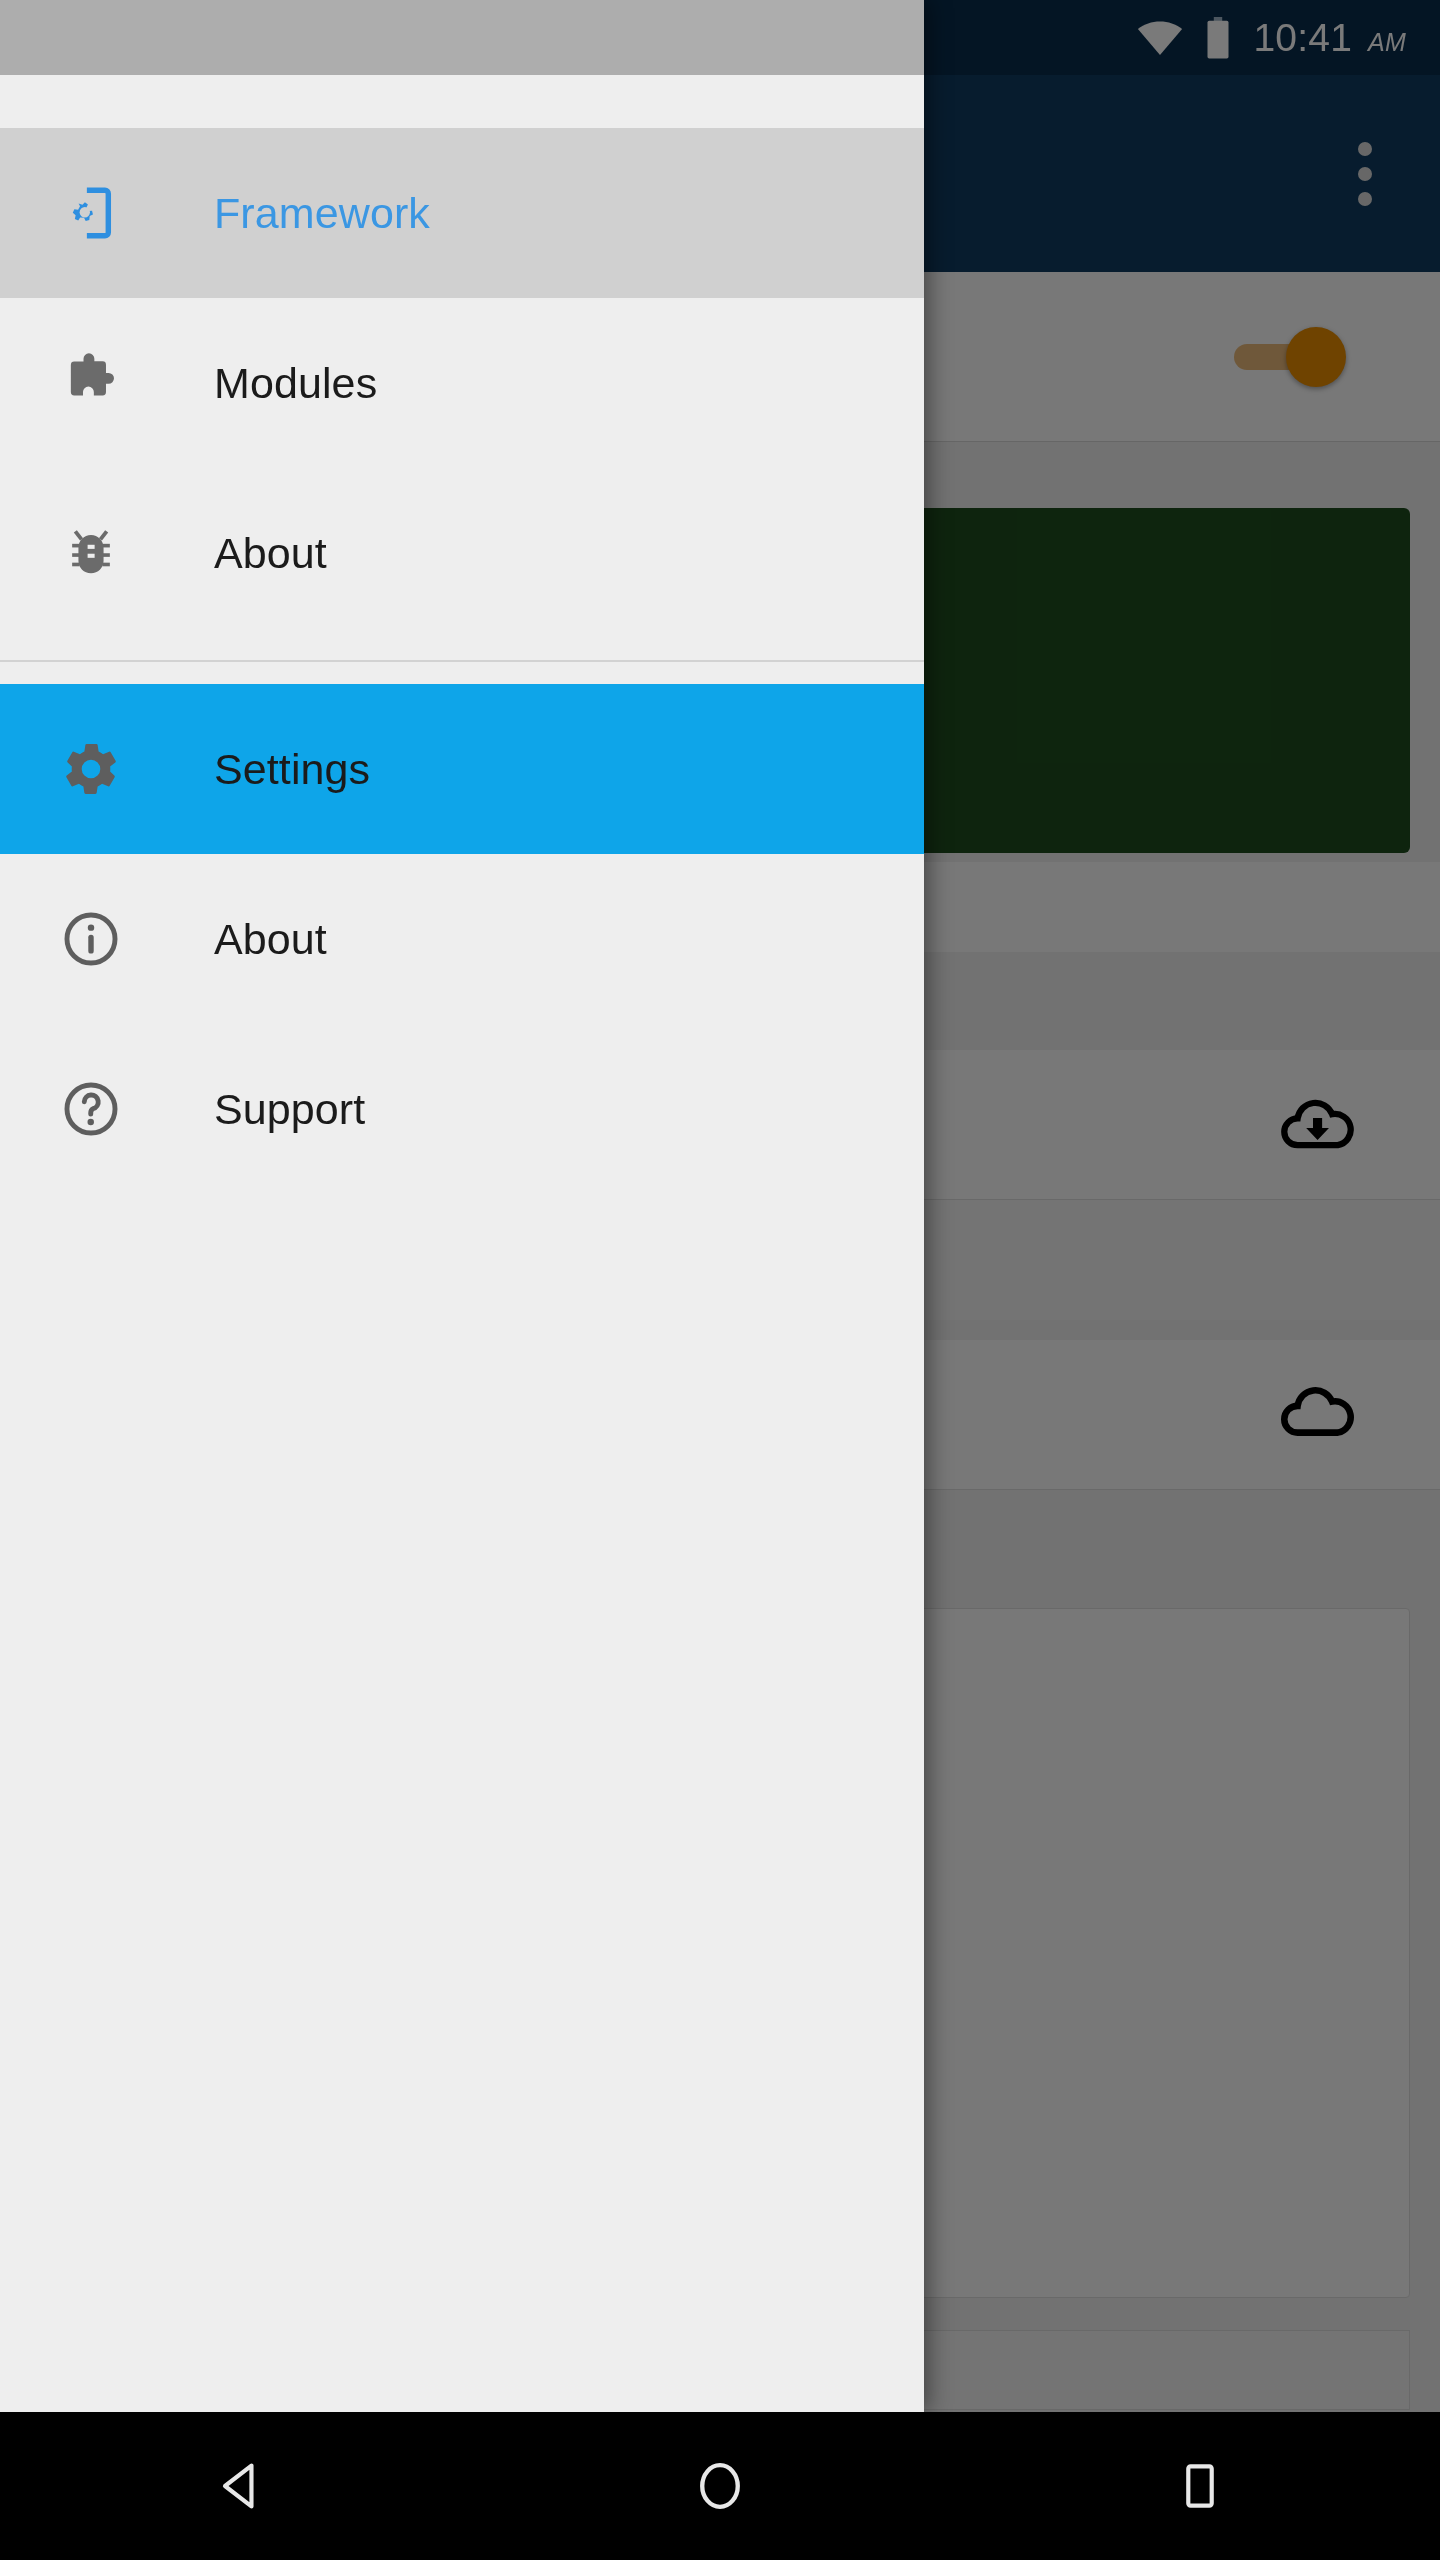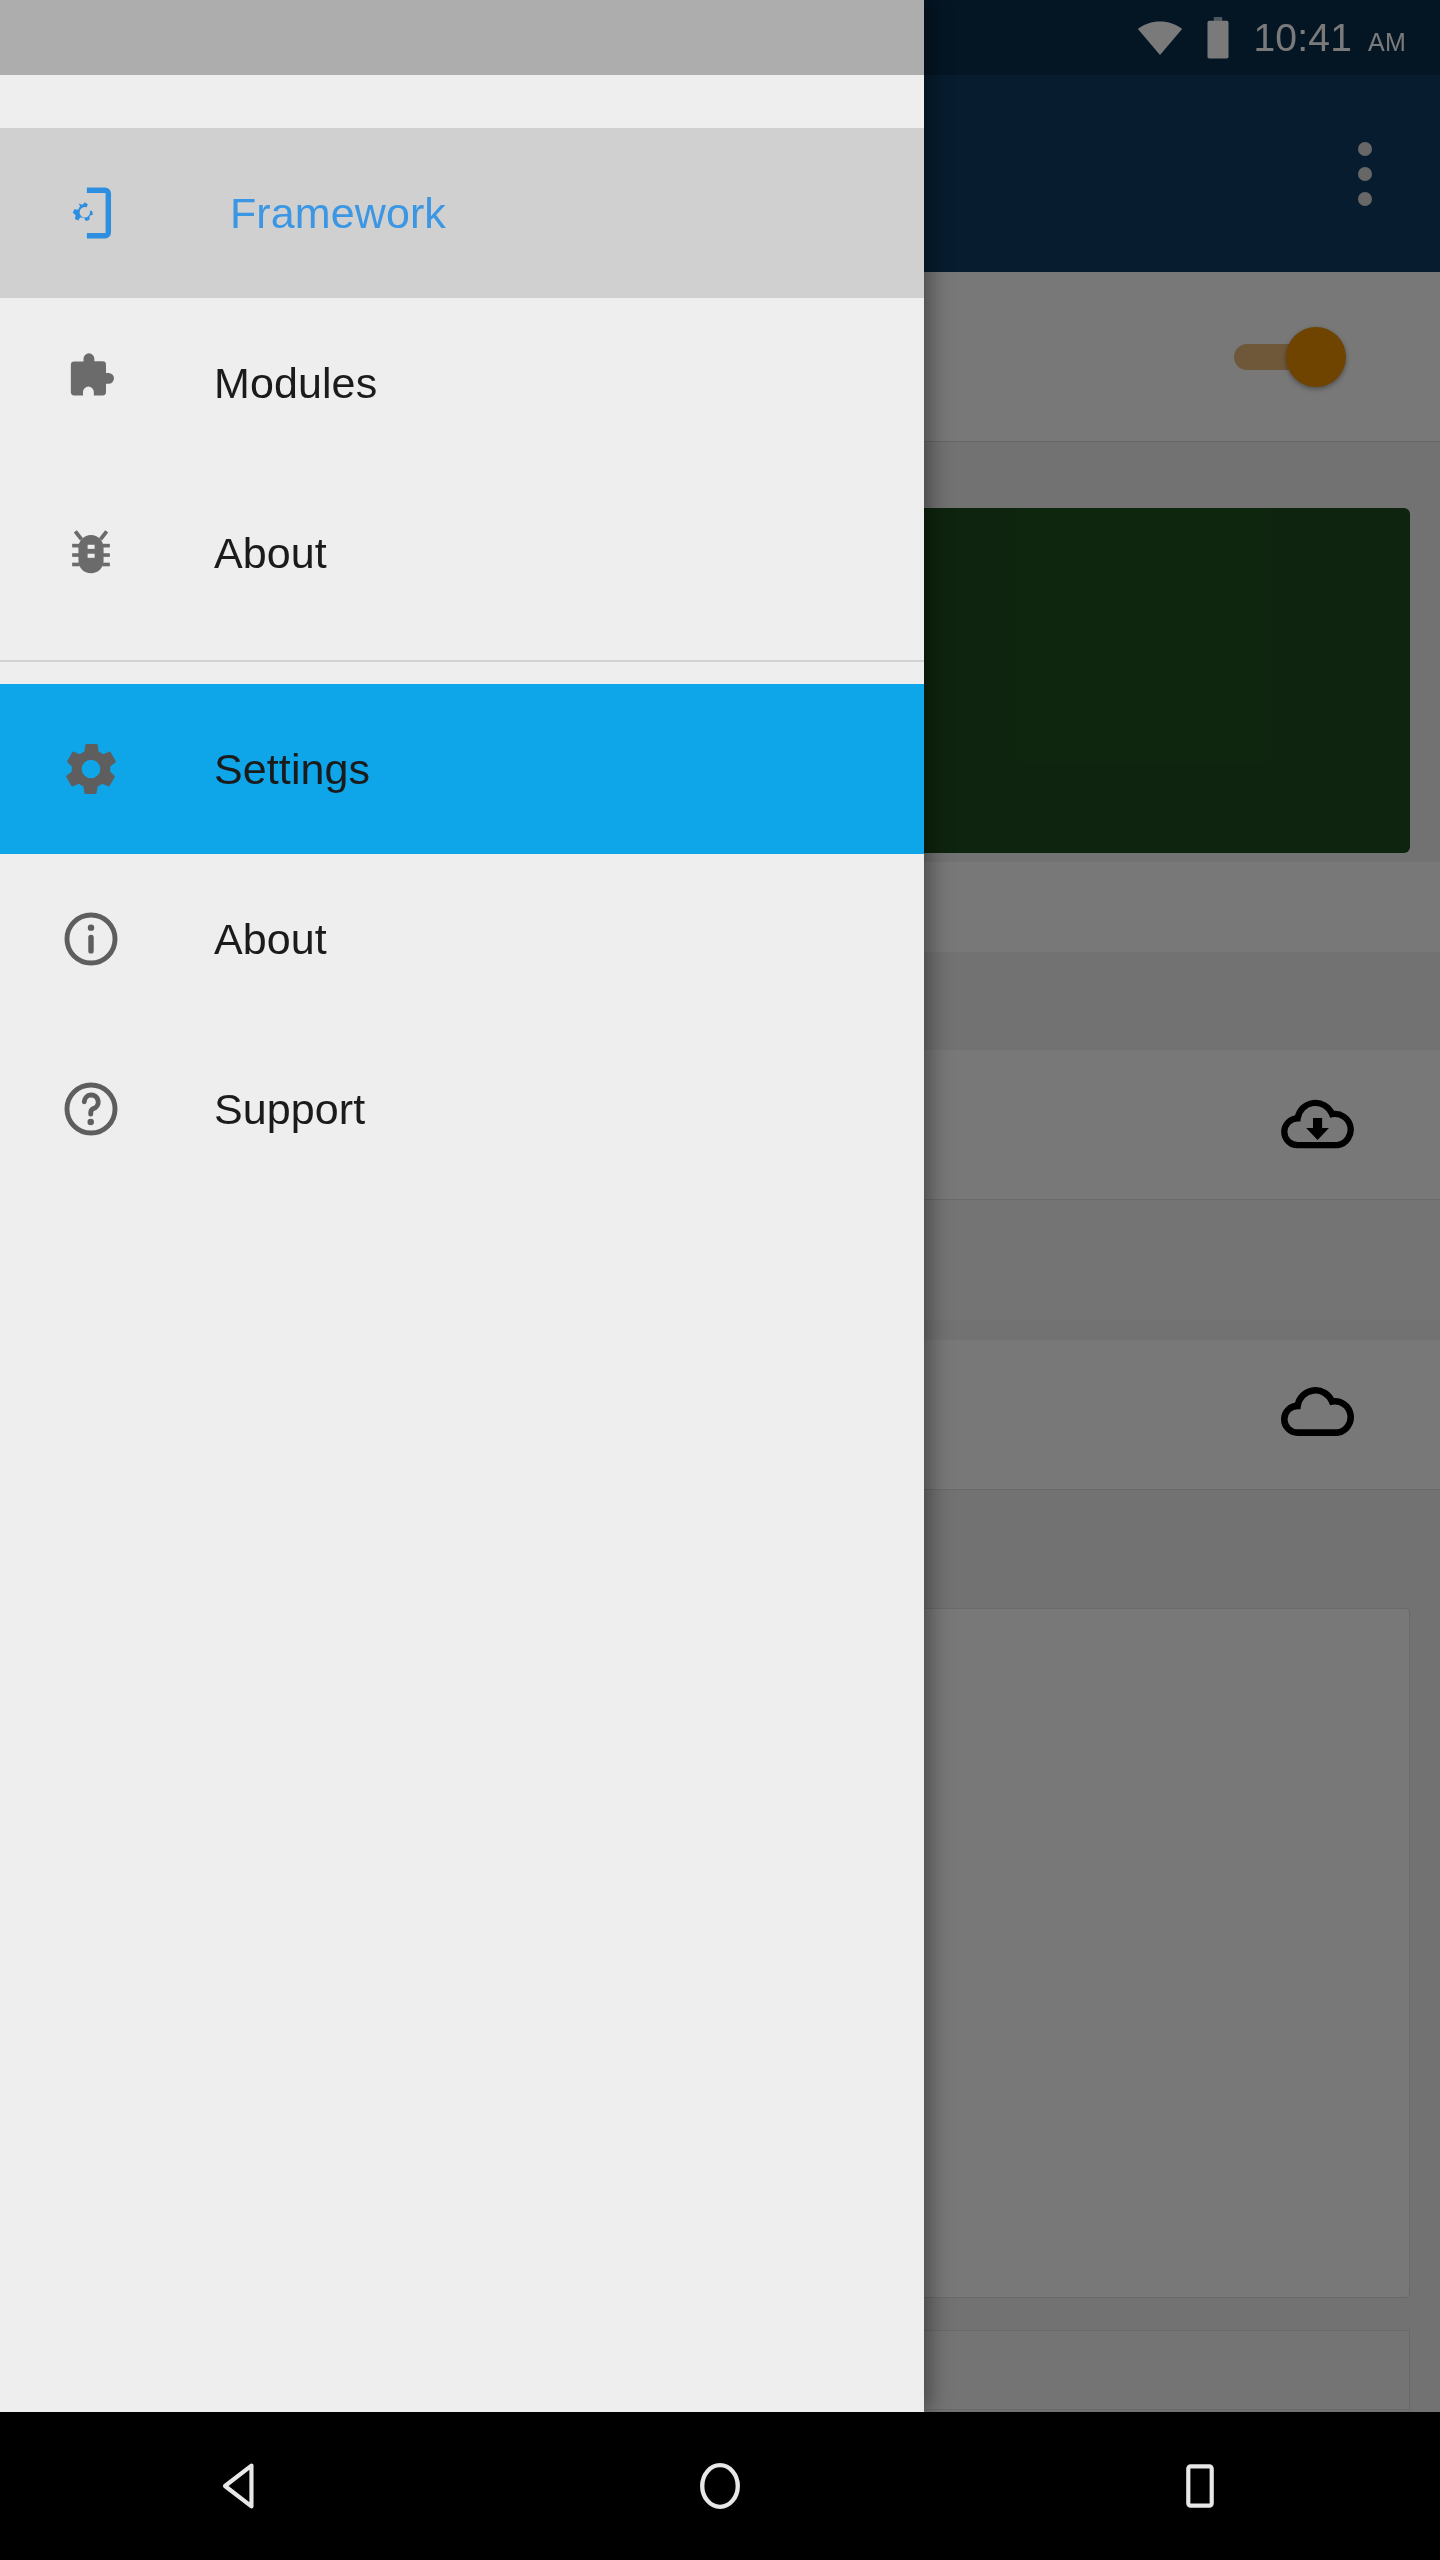--- a/index.html
+++ b/index.html
@@ -20,21 +20,21 @@
     position:absolute; left:0; top:0; width:1440px; height:75px;
     background:#0a2d4d;
     display:flex; align-items:center; justify-content:flex-end;
     padding-right:34px; gap:22px;
   }
   .sb-icon { display:flex; align-items:center; }
   .sb-time {
     color:#fff; font-size:39px; font-weight:400; letter-spacing:.2px;
     display:flex; align-items:baseline; gap:16px;
   }
-  .sb-time .ampm { font-size:25px; font-weight:500; }
+  .sb-time .ampm { font-size:25px; font-weight:500;font-style:italic; }
 
   #app-bar {
     position:absolute; left:0; top:75px; width:1440px; height:197px;
     background:#0f3b60;
     display:flex; align-items:center;
   }
   #app-bar .title {
     color:#ffffff; font-size:44px; font-weight:500; margin-left:128px;
   }
   #overflow-menu {
@@ -135,21 +135,21 @@
   #drawer-statusbar {
     width:924px; height:75px; background:#adadad;
   }
   #drawer-gap { width:924px; height:53px; background:#eeeeee; }
 
   .drawer-item {
     position:relative; width:924px; height:170px;
     display:flex; align-items:center;
     cursor:pointer;
   }
-  .drawer-item.selected { background:#d0d0d0;gap:16px; }
+  .drawer-item.selected { background:#d0d0d0; }
   .drawer-item.pressed  { background:#0ea5e9; }
 
   .drawer-item .ico {
     width:66px; height:66px; margin-left:58px;
     display:flex; align-items:center; justify-content:center;
     flex:0 0 auto;
   }
   .drawer-item .lbl {
     margin-left:90px; font-size:43px; color:#1b1b1b; letter-spacing:.1px;
   }

